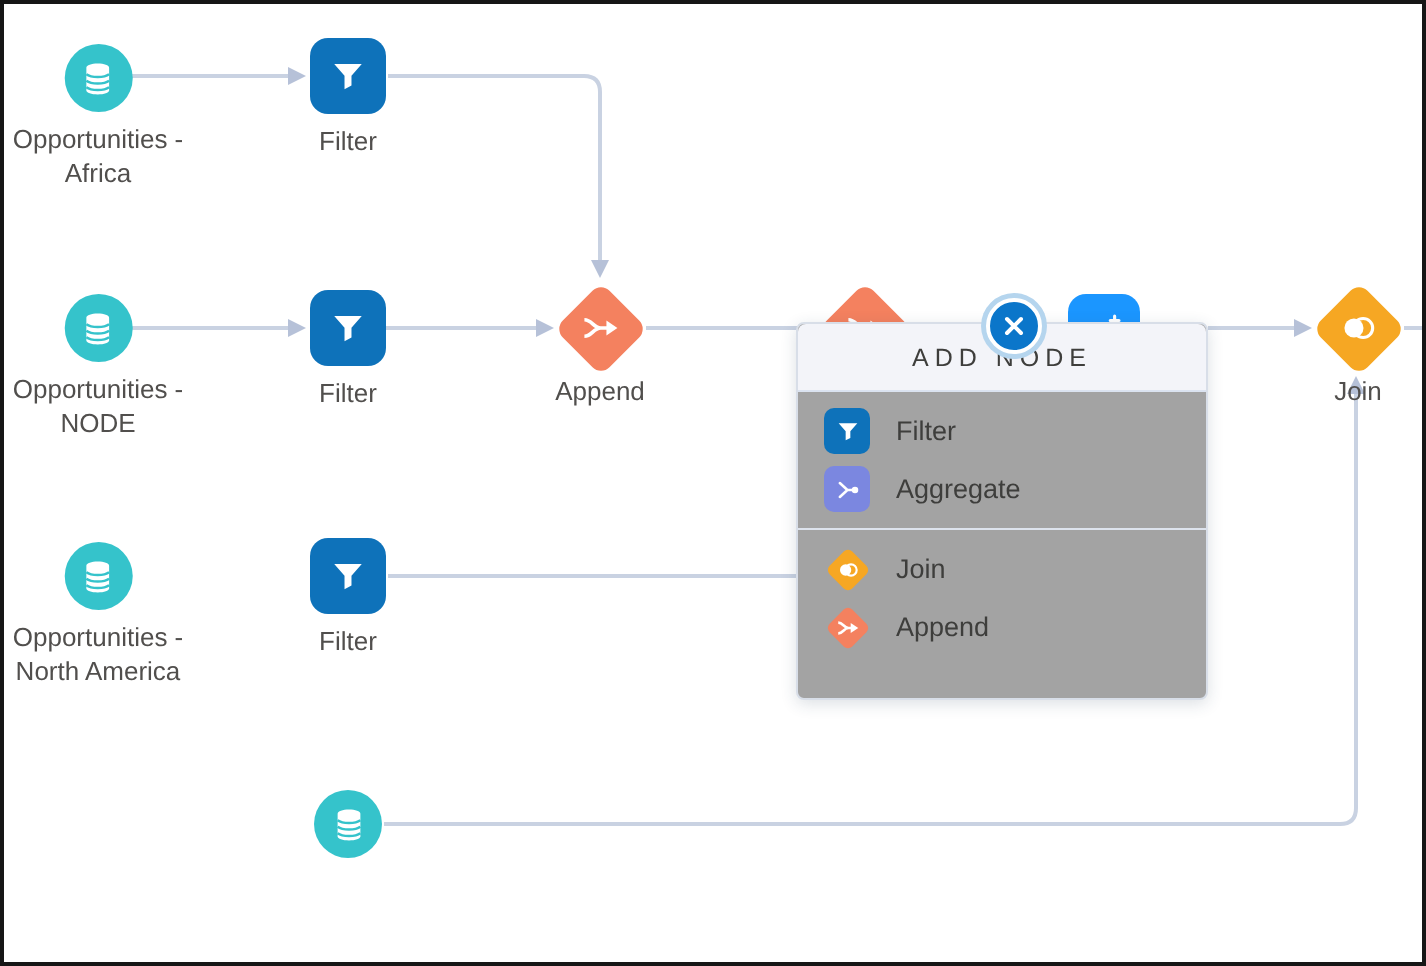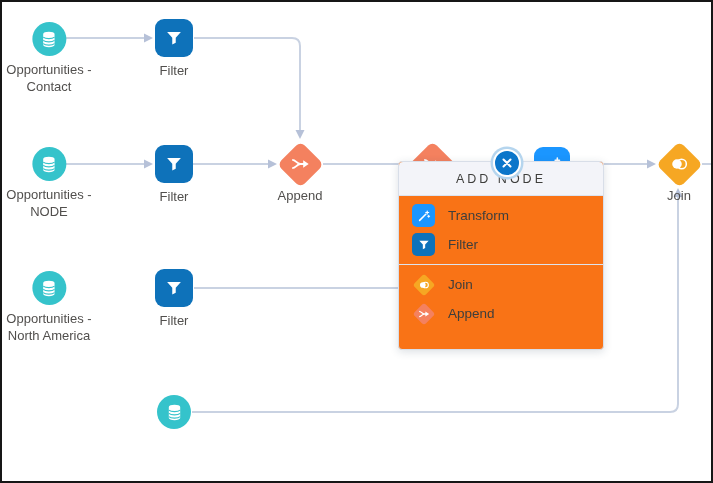--- a/index.html
+++ b/index.html
@@ -18,21 +18,21 @@
   .dwrap{position:relative;width:46px;height:46px;}
   .dshape{position:absolute;left:6.5px;top:6.5px;width:33px;height:33px;border-radius:6px;transform:rotate(45deg);}
   .bg-append{background:#f4815f;}
   .bg-join{background:#f6a723;}
   .dicon{position:absolute;left:50%;top:50%;transform:translate(-50%,-50%);}
   .dwrap + .nlabel{margin-top:0;}
 
   
   .popup{
     position:absolute;left:396px;top:159px;width:206px;height:189px;z-index:5;
-    background:#f97316;border:1px solid #d8dee8;border-radius:4px;
+    background:#a3a3a3;border:1px solid #d8dee8;border-radius:4px;
     box-shadow:0 2px 8px rgba(40,60,90,.16);box-sizing:border-box;
   }
   .popup-header{
     height:33px;background:#f3f4f9;border-bottom:1px solid #dbe3f0;border-radius:4px 4px 0 0;
     display:flex;align-items:center;justify-content:center;
     font-size:12.5px;letter-spacing:3px;color:#3e3e3c;
   }
   .close-btn{
     position:absolute;left:94px;top:-13px;width:24px;height:24px;border-radius:50%;
     background:#0b76ca;border:2px solid #ffffff;box-shadow:0 0 0 2.5px #b5d5ee;
@@ -76,21 +76,21 @@
     </g>
   </svg>
 
   <div class="node" style="left:47px;top:20px;">
     <div class="circle">
       <svg width="21" height="21" viewBox="0 0 24 24">
           <path d="M5.5 5.6C5.5 4.2 8.4 3.2 12 3.2s6.5 1 6.5 2.4v12.8c0 1.4-2.9 2.4-6.5 2.4s-6.5-1-6.5-2.4z" fill="#fff"></path>
           <path d="M5.5 9.3c1.3 1 3.7 1.6 6.5 1.6s5.2-.6 6.5-1.6M5.5 13c1.3 1 3.7 1.6 6.5 1.6s5.2-.6 6.5-1.6M5.5 16.7c1.3 1 3.7 1.6 6.5 1.6s5.2-.6 6.5-1.6" stroke="#35c3cb" stroke-width="1.4" fill="none"></path>
         </svg>
     </div>
-    <div class="nlabel"><span>Opportunities -</span><br><span>Contact</span></div>
+    <div class="nlabel"><span>Opportunities -</span><br><span>Africa</span></div>
   </div>
 
   <div class="node" style="left:172px;top:17px;">
     <div class="square">
       <svg width="22" height="22" viewBox="0 0 24 24">
           <path d="M4.5 5.5h15l-5.6 6.3v5.4l-3.8 2v-7.4z" fill="#fff"></path>
         </svg>
     </div>
     <div class="nlabel"><span>Filter</span></div>
   </div>
@@ -187,36 +187,35 @@
   <div class="popup">
     <button class="close-btn">
       <svg width="10" height="10" viewBox="0 0 10 10">
           <path d="M1.5 1.5l7 7M8.5 1.5l-7 7" stroke="#fff" stroke-width="2" stroke-linecap="round"></path>
         </svg>
     </button>
     <div class="popup-header">ADD NODE</div>
 
     <ul class="menu">
       <li>
-        <span class="mi-sq mi-transform">
-          <svg width="14" height="14" viewBox="0 0 24 24">
-              <path d="M4.5 19.5L15 9" stroke="#fff" stroke-width="2.6" stroke-linecap="round"></path>
-              <path d="M17.5 3.5v5M15 6h5" stroke="#fff" stroke-width="2" stroke-linecap="round"></path>
-              <path d="M20 10.8v3.4M18.3 12.5h3.4" stroke="#fff" stroke-width="1.7" stroke-linecap="round"></path>
-            </svg>
-        </span>
-        <span>Transform</span>
-      </li>
-      <li>
         <span class="mi-sq mi-filter">
           <svg width="14" height="14" viewBox="0 0 24 24">
               <path d="M4 4.5h16l-6 6.8v5.8l-4 2v-7.8z" fill="#fff"></path>
             </svg>
         </span>
         <span>Filter</span>
+      </li>
+      <li>
+        <span class="mi-sq mi-aggregate">
+          <svg width="14" height="14" viewBox="0 0 24 24">
+              <path d="M16.5 12h-5M11.5 12L5 6M11.5 12L5 18" stroke="#fff" stroke-width="2.2" fill="none" stroke-linecap="round"></path>
+              <circle cx="18" cy="12" r="2.8" fill="#fff"></circle>
+            </svg>
+        </span>
+        <span>Aggregate</span>
       </li>
     </ul>
 
     <ul class="menu second">
       <li>
         <span class="mi-dwrap">
           <span class="mi-dshape bg-join"></span>
           <svg class="mi-dicon" width="13" height="13" viewBox="0 0 24 24">
               <circle cx="9.8" cy="12" r="5.2" fill="#fff"></circle>
               <circle cx="14.8" cy="12" r="5.2" fill="none" stroke="#fff" stroke-width="2"></circle>

